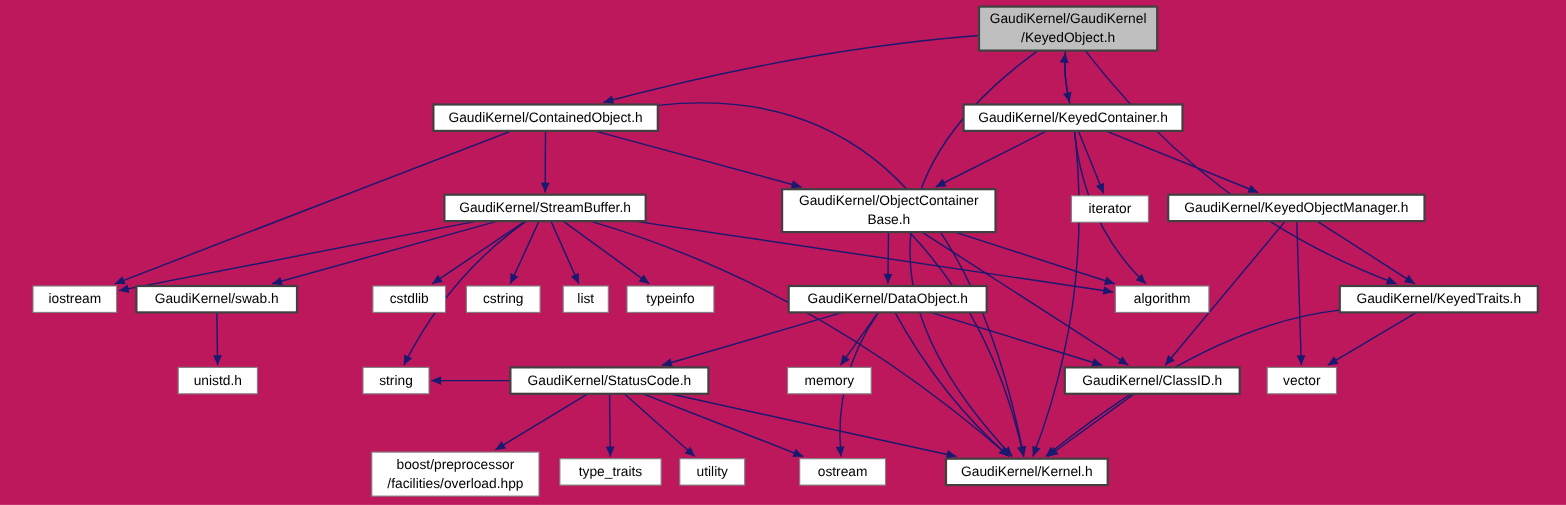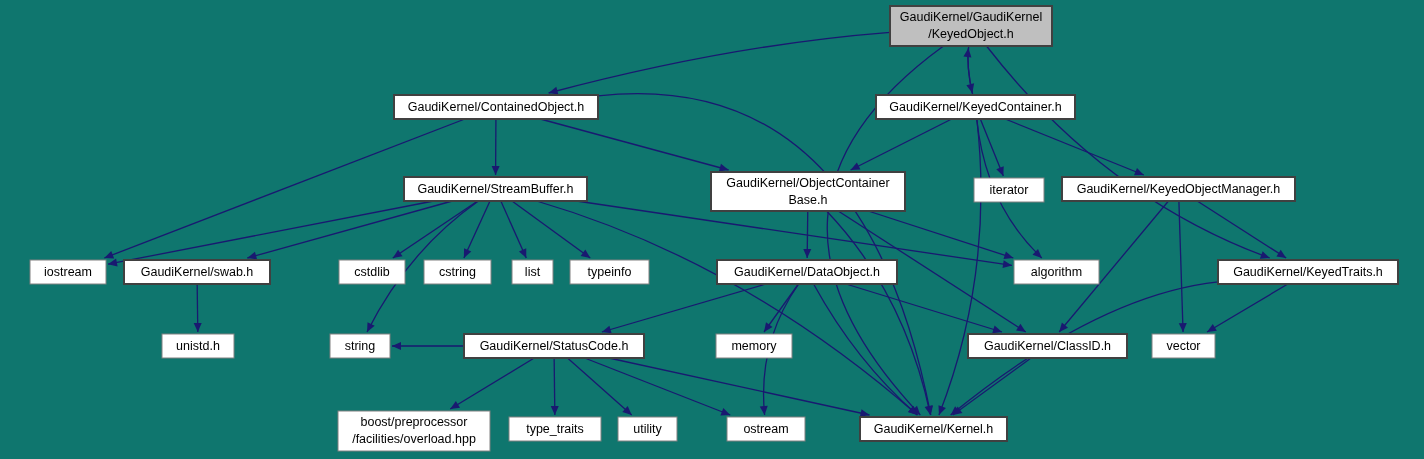--- a/index.html
+++ b/index.html
@@ -4,21 +4,21 @@
 <style>
   html, body {
     margin: 0;
     padding: 0;
     background: #ffffff;
   }
   #graph-root {
     position: relative;
     width: 1424px;
     height: 459px;
-    background: #0f766e;
+    background: #be185d;
     font-family: "Liberation Sans", sans-serif;
     overflow: hidden;
   }
   svg#dep-graph {
     display: block;
     width: 1424px;
     height: 459px;
   }
   .node-box {
     fill: #ffffff;

